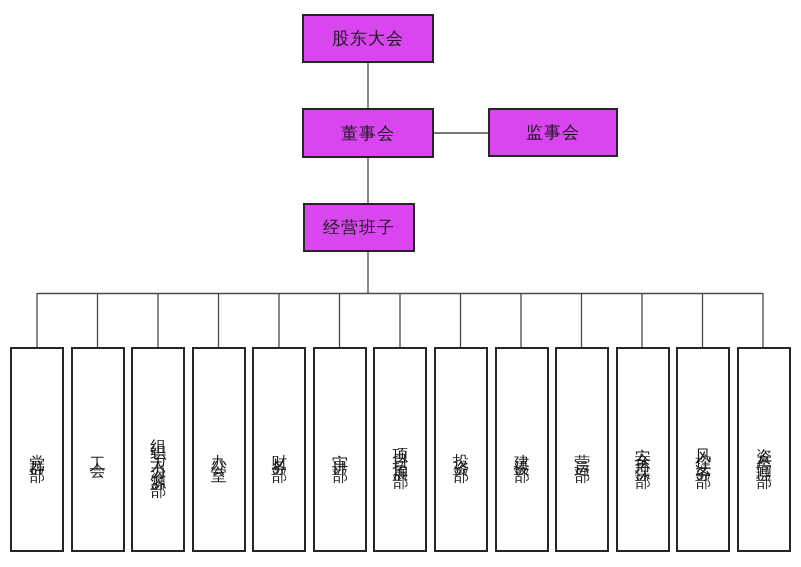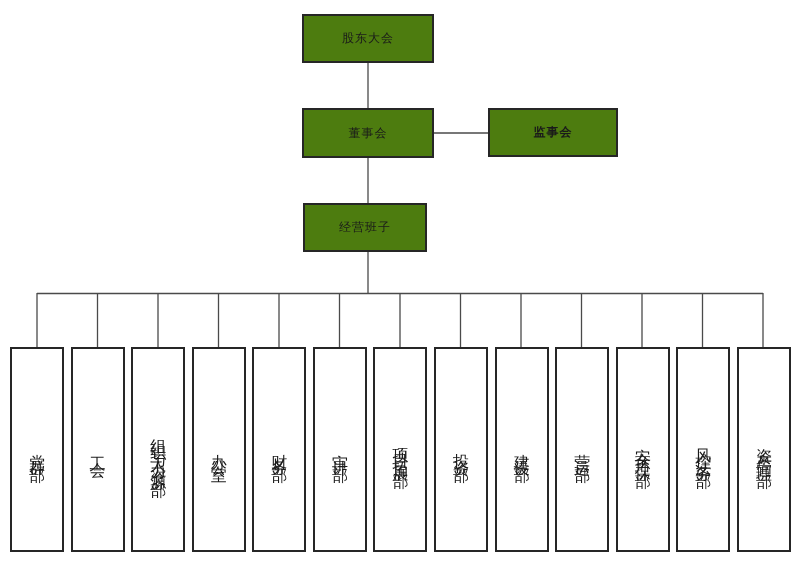--- a/index.html
+++ b/index.html
@@ -20,33 +20,33 @@
     left: 0;
     top: 0;
     width: 801px;
     height: 567px;
     pointer-events: none;
   }
   .node {
     position: absolute;
     box-sizing: border-box;
     border: 2px solid #262626;
-    background: #4d7c0f;
+    background: #d946ef;
     display: flex;
     align-items: center;
     justify-content: center;
-    font-size: 12px;
+    font-size: 17px;
     color: #1a1a1a;
     letter-spacing: 1px;
     white-space: nowrap;
   }
   .node-shareholders { left: 302px; top: 14px;  width: 132px; height: 49px; }
   .node-board        { left: 302px; top: 108px; width: 132px; height: 50px; text-align: right; }
-  .node-supervisory  { left: 488px; top: 108px; width: 130px; height: 49px; font-weight: bold; }
-  .node-management   { left: 303px; top: 203px; width: 124px; height: 49px; }
+  .node-supervisory  { left: 488px; top: 108px; width: 130px; height: 49px; }
+  .node-management   { left: 303px; top: 203px; width: 112px; height: 49px; }
 
   .dept-row {
     position: absolute;
     left: 10px;
     top: 347px;
     width: 781px;
     height: 205px;
     display: flex;
     justify-content: space-between;
   }

